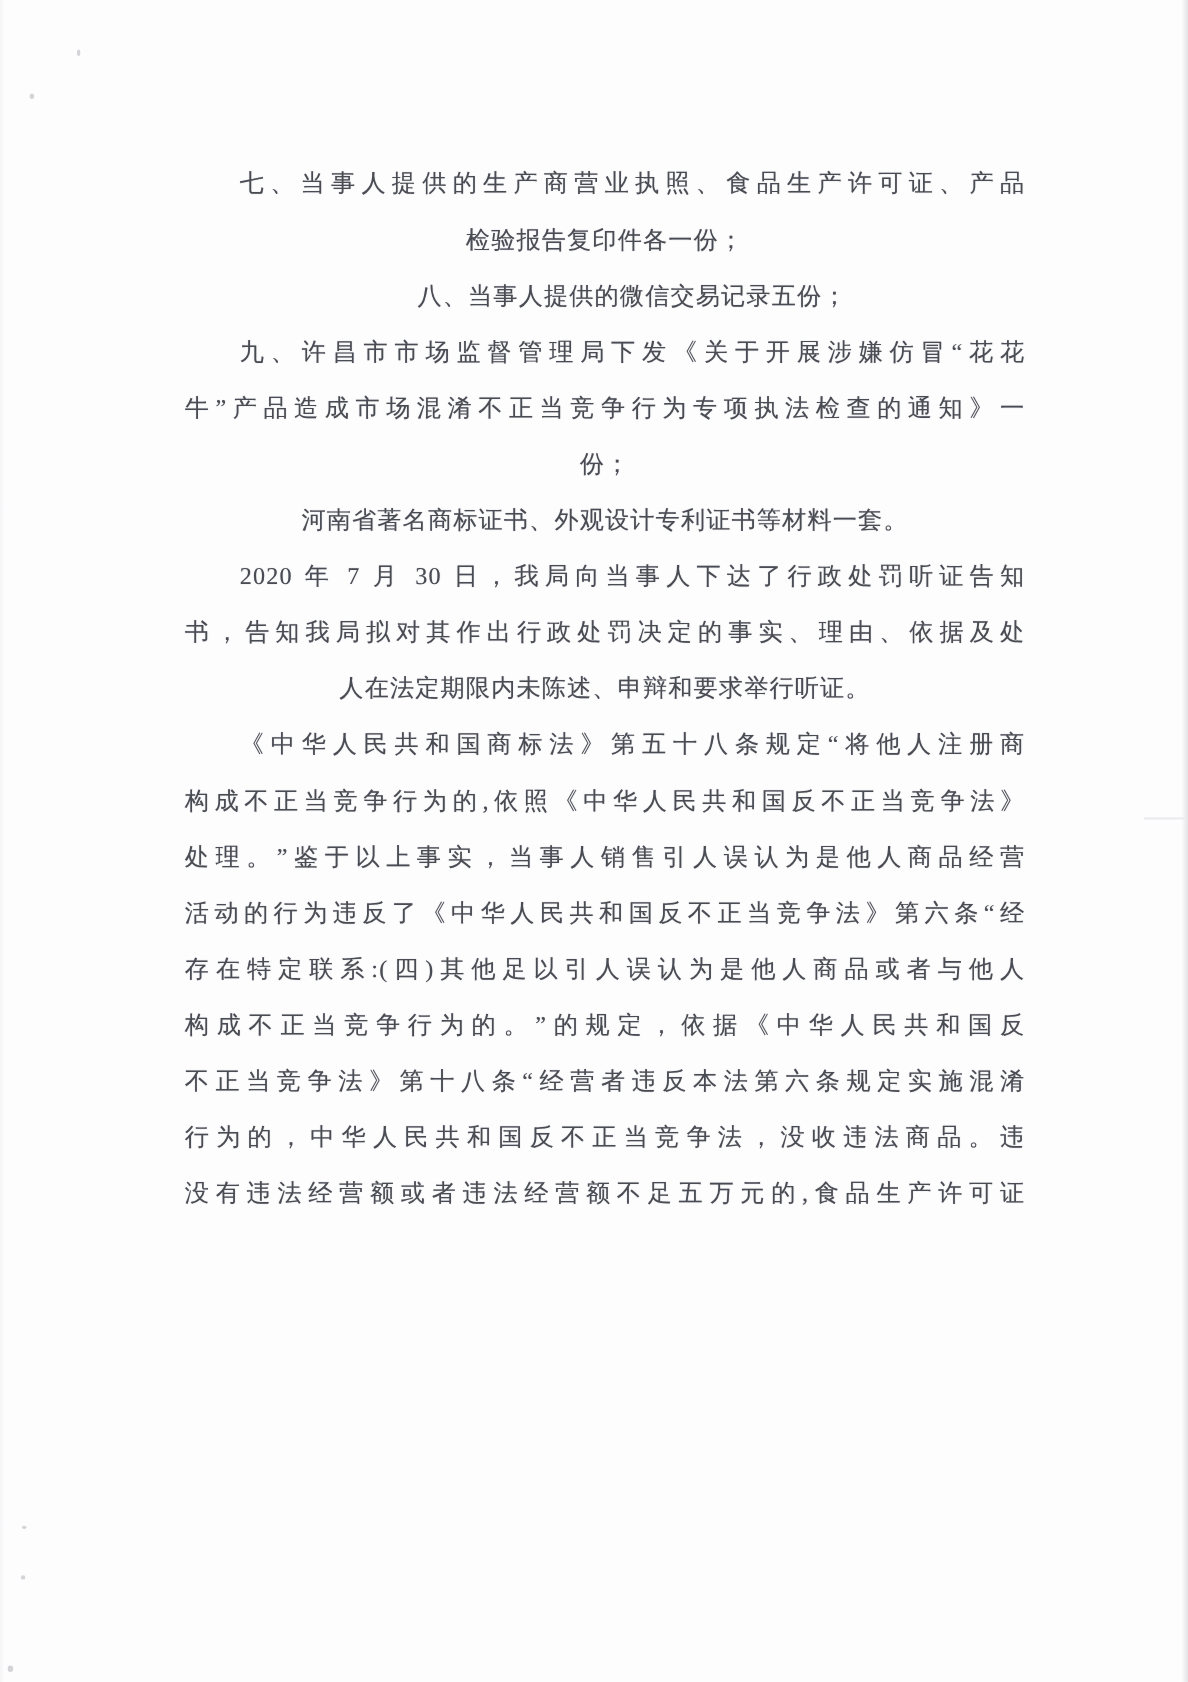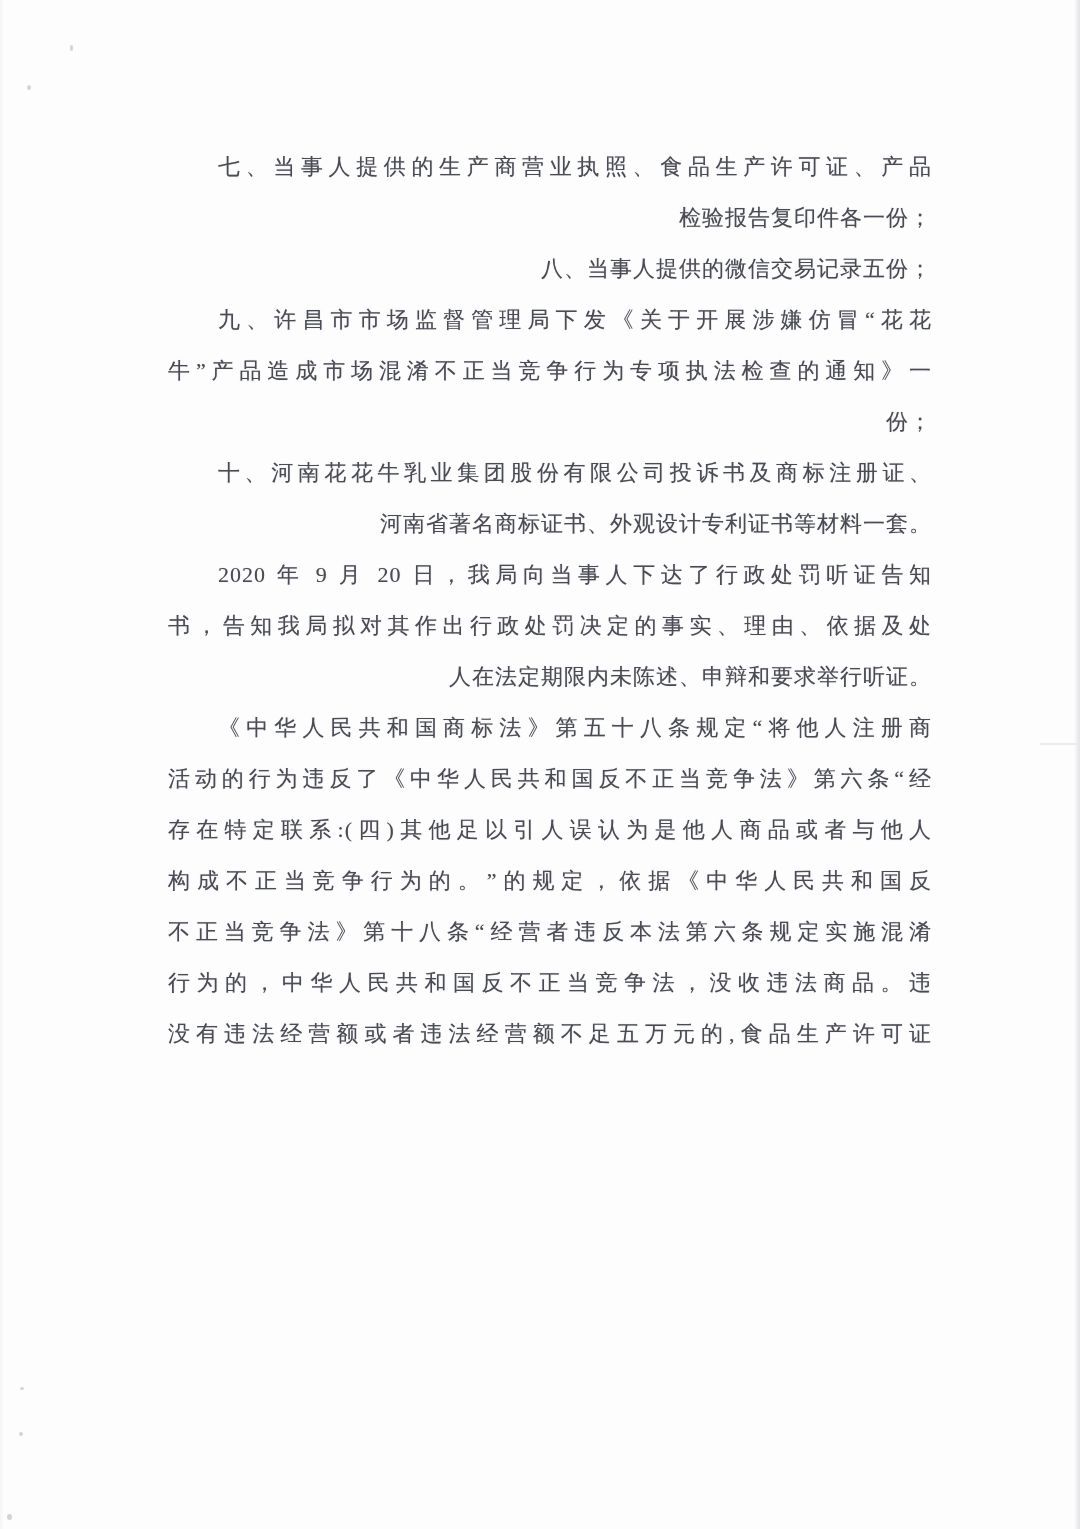--- a/index.html
+++ b/index.html
@@ -25,21 +25,21 @@
     top: 141px;
     width: 764px;
     color: #4a4c54;
     font-size: 22px;
     letter-spacing: 1px;
     text-shadow: 0 0 1px rgba(90, 92, 100, 0.45);
   }
   .line {
     height: 51px;
     line-height: 51px;
-    text-align: right;
+    text-align: center;
   }
   .line.justify {
     text-align: justify;
     text-align-last: justify;
   }
   .line.indent {
     text-indent: 50px;
   }
   .speckle {
     position: absolute;
@@ -55,26 +55,27 @@
 <body>
 
 <div class="page">
   <div class="text-column" id="text-column">
       <div class="line indent justify">七、当事人提供的生产商营业执照、食品生产许可证、产品</div>
       <div class="line">检验报告复印件各一份；</div>
       <div class="line indent">八、当事人提供的微信交易记录五份；</div>
       <div class="line indent justify">九、许昌市市场监督管理局下发《关于开展涉嫌仿冒“花花</div>
       <div class="line justify">牛”产品造成市场混淆不正当竞争行为专项执法检查的通知》一</div>
       <div class="line">份；</div>
-      <div class="line indent justify">十、河南花花牛乳业集团股份有限公司投诉书及商标注册证、</div>
       <div class="line">河南省著名商标证书、外观设计专利证书等材料一套。</div>
-      <div class="line indent justify">2020 年 9 月 20 日，我局向当事人下达了行政处罚听证告知</div>
+      <div class="line indent justify">2020 年 7 月 30 日，我局向当事人下达了行政处罚听证告知</div>
       <div class="line justify">书，告知我局拟对其作出行政处罚决定的事实、理由、依据及处</div>
       <div class="line">人在法定期限内未陈述、申辩和要求举行听证。</div>
       <div class="line indent justify">《中华人民共和国商标法》第五十八条规定“将他人注册商</div>
+      <div class="line justify">构成不正当竞争行为的,依照《中华人民共和国反不正当竞争法》</div>
+      <div class="line justify">处理。”鉴于以上事实，当事人销售引人误认为是他人商品经营</div>
       <div class="line justify">活动的行为违反了《中华人民共和国反不正当竞争法》第六条“经</div>
       <div class="line justify">存在特定联系:(四)其他足以引人误认为是他人商品或者与他人</div>
       <div class="line justify">构成不正当竞争行为的。”的规定，依据《中华人民共和国反</div>
       <div class="line justify">不正当竞争法》第十八条“经营者违反本法第六条规定实施混淆</div>
       <div class="line justify">行为的，中华人民共和国反不正当竞争法，没收违法商品。违</div>
       <div class="line justify">没有违法经营额或者违法经营额不足五万元的,食品生产许可证</div>
     </div>
 
   <div class="speckle" style="left:70px;  top:45px;   width:3px;  height:6px;"></div>
   <div class="speckle" style="left:27px;  top:85px;   width:4px;  height:5px;"></div>

